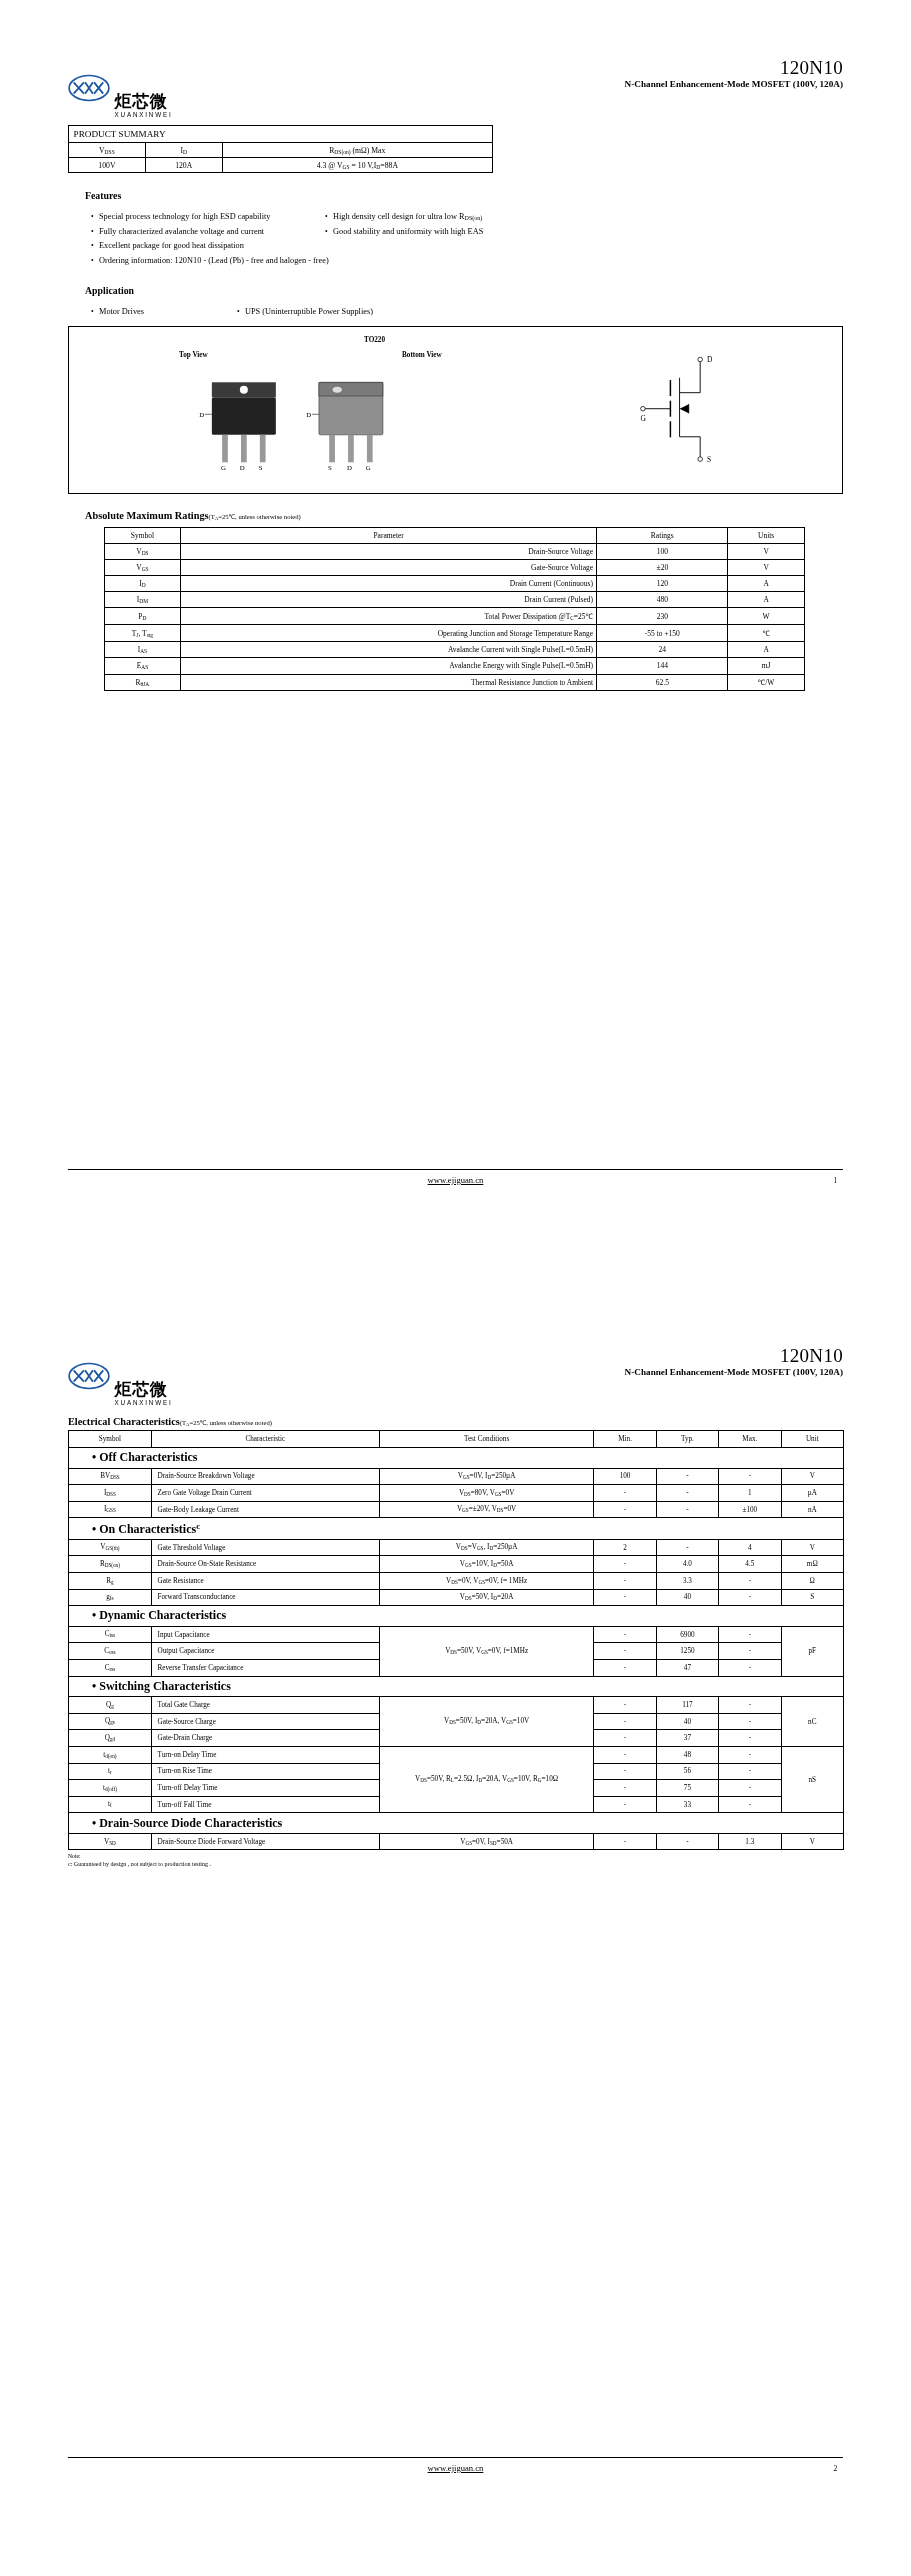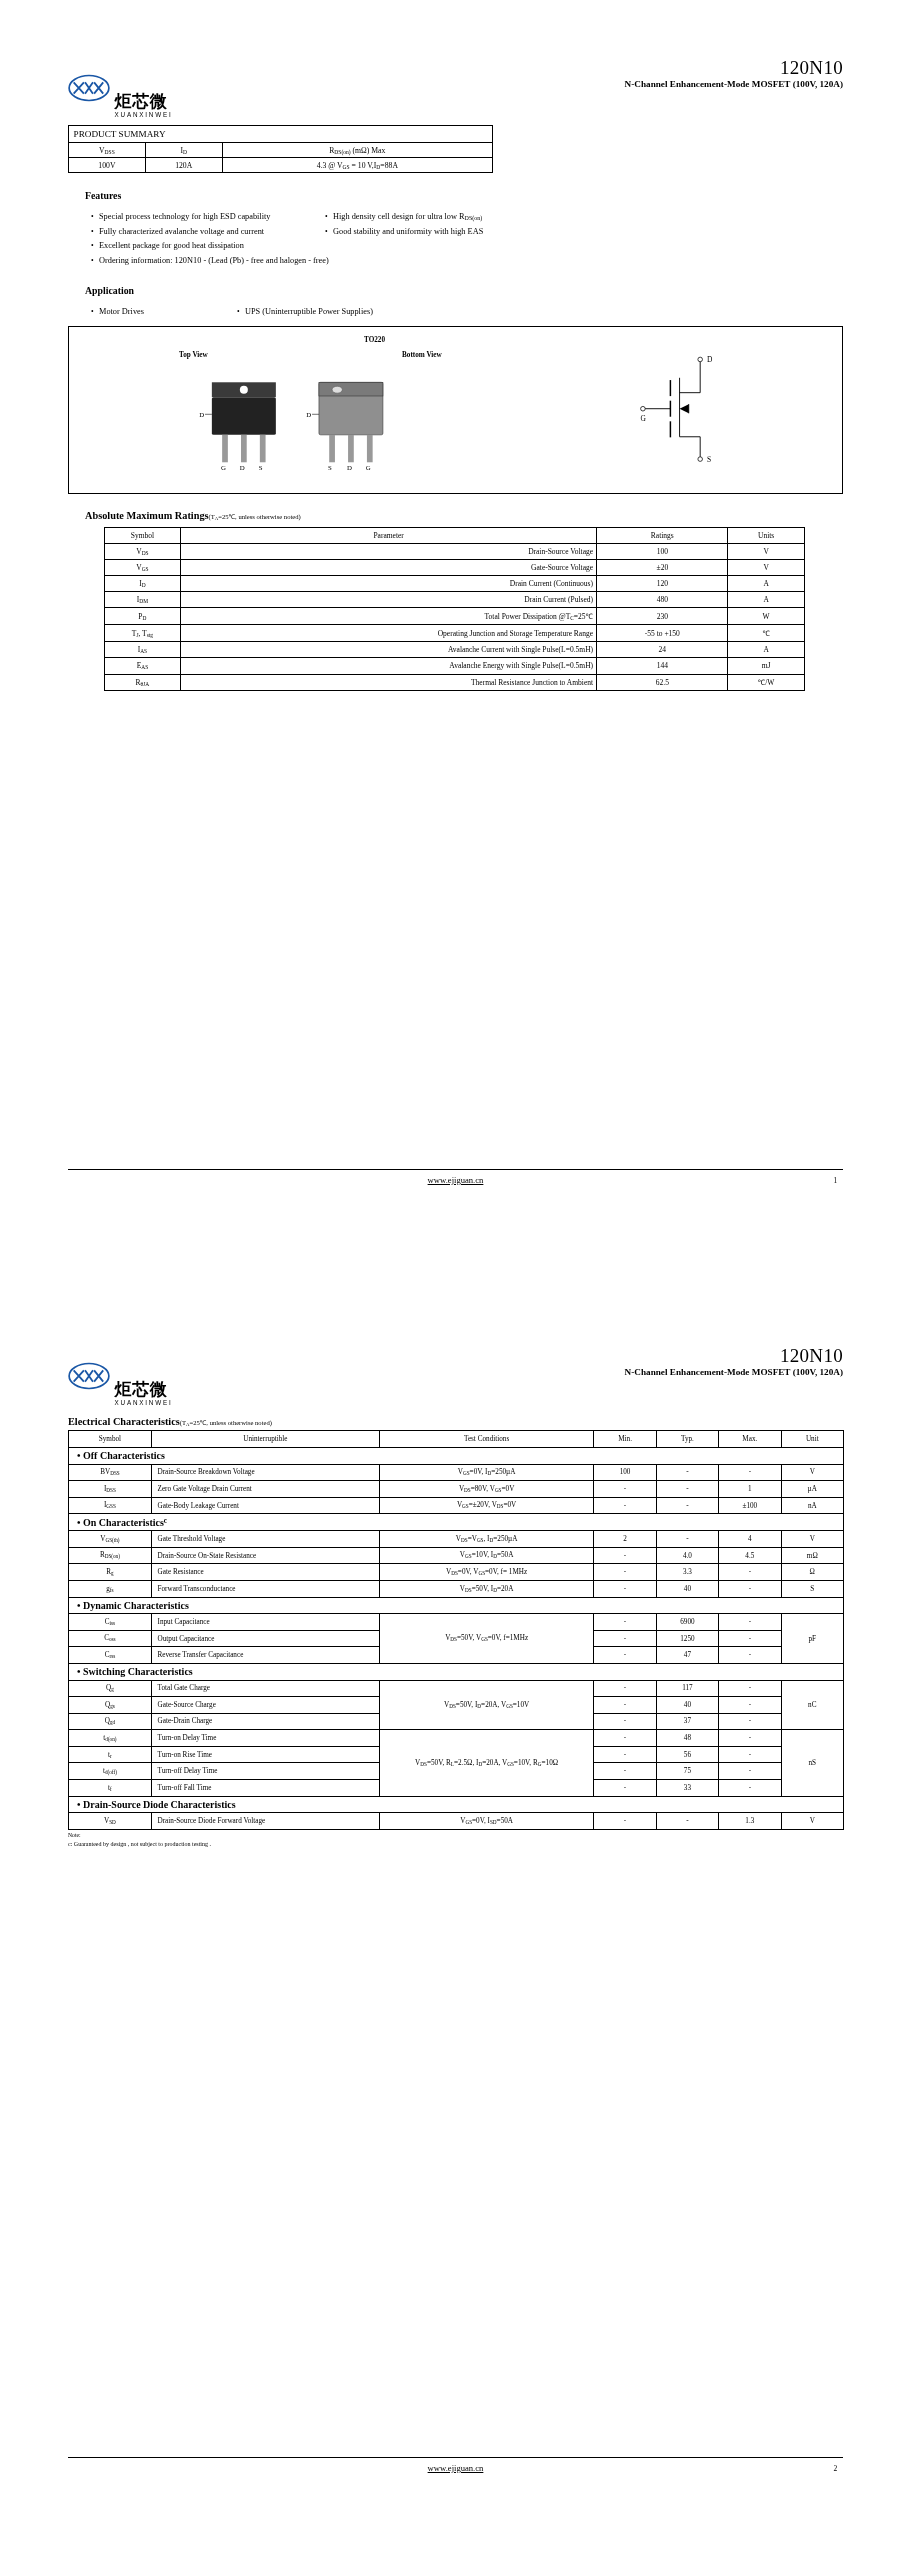--- a/index.html
+++ b/index.html
@@ -235,22 +235,22 @@
     height: 11px;
   }
   table.ec th { font-weight: normal; }
   table.ec td.left {
     text-align: left;
     padding-left: 5.7px;
   }
   table.ec td.grp {
     text-align: left;
     font-weight: bold;
-    font-size: 10px;
-    padding-left: 8px;
+    font-size: 12px;
+    padding-left: 23px;
   }
   .note-block {
     margin-top: 2.3px;
     font-size: 6px;
     line-height: 1.35;
   }
   .note-block .nt { font-size: 5.7px; }
 </style>
 </head>
 <body>
@@ -492,21 +492,21 @@
       <col style="width:201px">
       <col style="width:189px">
       <col style="width:55px">
       <col style="width:55px">
       <col style="width:55px">
       <col style="width:55px">
     </colgroup>
     <tbody>
         <tr>
       <th>Symbol</th>
-      <th>Uninterruptible</th>
+      <th>Characteristic</th>
       <th>Test Conditions</th>
       <th>Min.</th>
       <th>Typ.</th>
       <th>Max.</th>
       <th>Unit</th>
     </tr>
     </tbody>
       <tbody id="ec-body">
         <tr>
           <td class="grp" colspan="7">• Off Characteristics</td>

